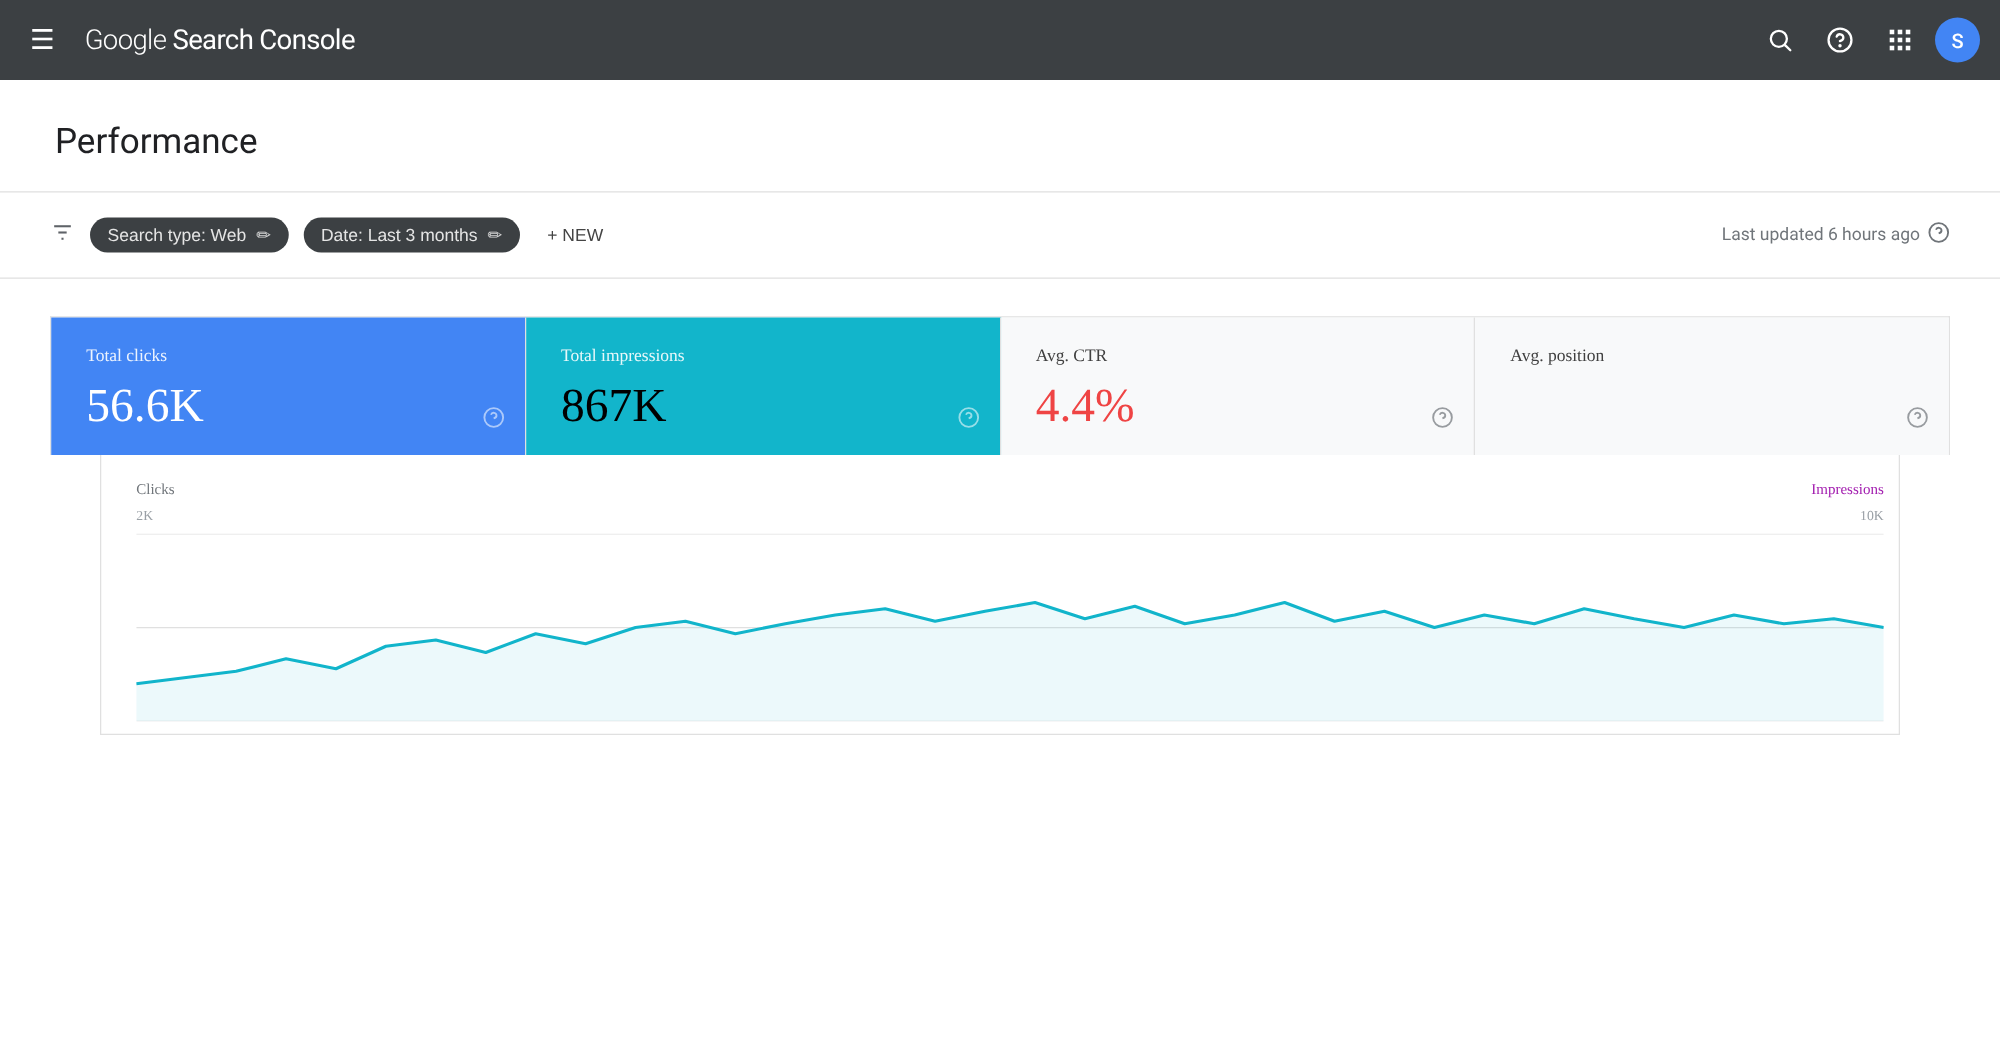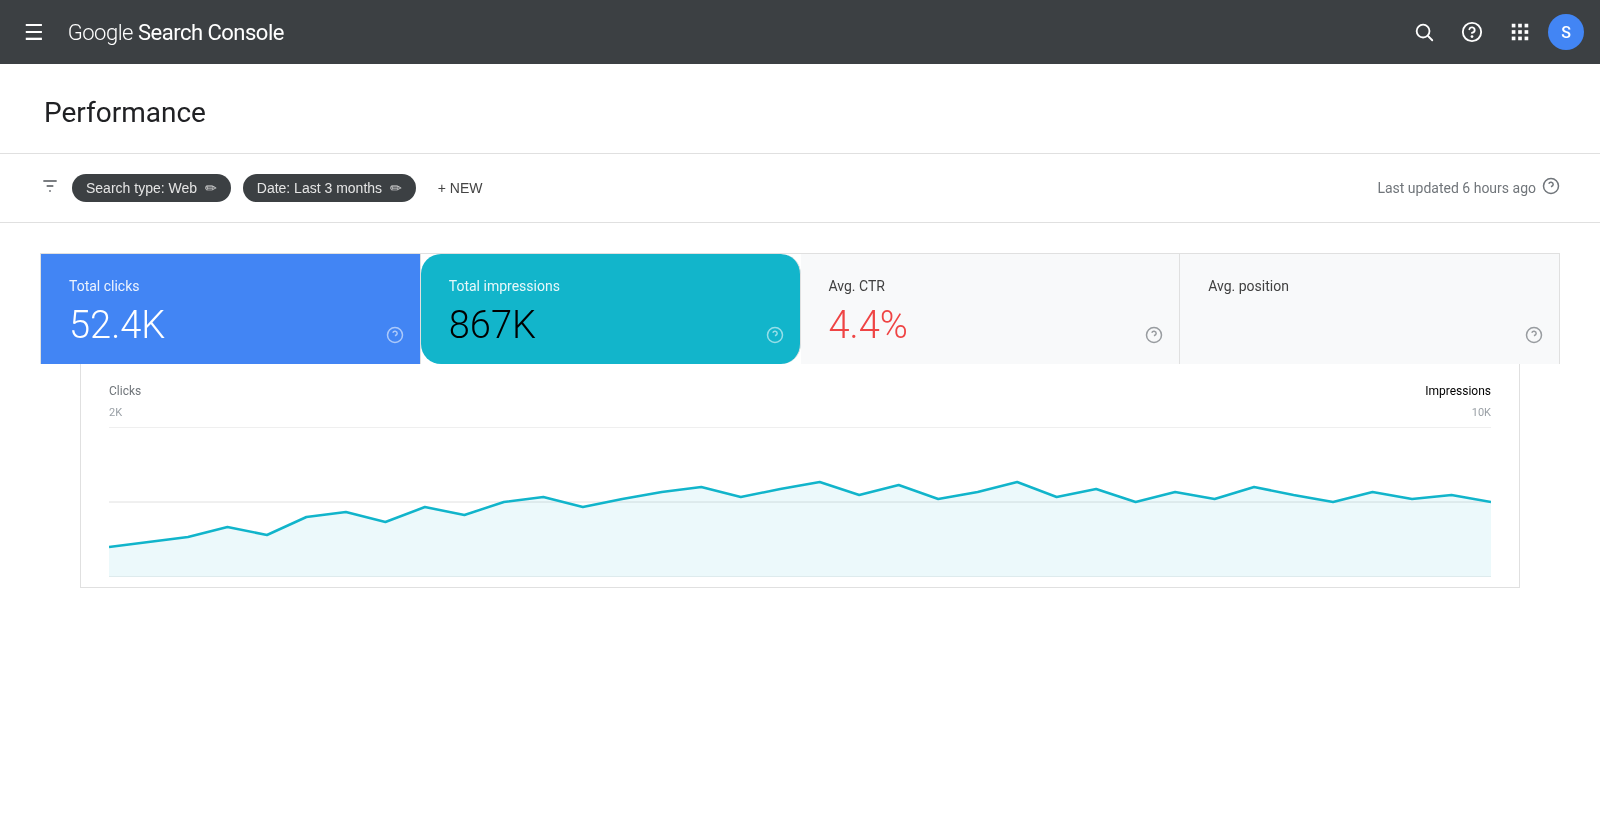--- a/index.html
+++ b/index.html
@@ -141,20 +141,21 @@
     .last-updated .help-icon {
       color: #70757a;
       font-size: 16px;
       cursor: pointer;
     }
 
     
     .metrics-section {
       margin: 12px 40px;
       margin-top: 30px;
+      font-family: Liberation Serif, serif;
     }
     .metrics-cards {
       display: flex;
       border: 1px solid #e0e0e0;
       border-bottom: none;
     }
     .metric-card {
       flex: 1;
       padding: 24px 28px 20px 28px;
       position: relative;
@@ -162,21 +163,20 @@
       border-right: 1px solid #e0e0e0;
     }
     .metric-card:last-child { border-right: none; }
     .metric-card.active-blue {
       background: #4285f4;
       color: #fff;
     }
     .metric-card.active-teal {
       background: #12b5cb;
       color: #fff;
-      border-radius: 20px;
     }
     .metric-card.inactive {
       background: #f8f9fa;
       color: #202124;
     }
     .metric-label {
       font-size: 14px;
       font-weight: 400;
       margin-bottom: 12px;
     }
@@ -201,36 +201,36 @@
     }
     .metric-card.active-blue .metric-help { color: rgba(255,255,255,0.8); }
     .metric-card.active-teal .metric-help { color: rgba(255,255,255,0.8); }
     .metric-card.inactive .metric-help { color: #70757a; }
 
     
     .chart-area {
       margin: 0 40px;
       border: 1px solid #e0e0e0;
       border-top: none;
-      padding: 20px 28px 10px 28px;
+      padding: 20px 12px 10px 28px;
       background: #fff;
       min-height: 200px;
     }
     .chart-labels-top {
       display: flex;
       justify-content: space-between;
       margin-bottom: 8px;
     }
     .chart-label-left {
       font-size: 12px;
       color: #70757a;
     }
     .chart-label-right {
       font-size: 12px;
-      color: #000000;
+      color: #a21caf;
     }
     .chart-grid-label {
       font-size: 11px;
       color: #9aa0a6;
       margin-bottom: 4px;
     }
     .chart-container {
       position: relative;
       height: 150px;
       margin-top: 4px;
@@ -322,21 +322,21 @@
         </svg>
       </span>
     </div>
   </div>
 
   <div class="metrics-section">
     <div class="metrics-cards">
 
       <div class="metric-card active-blue">
         <div class="metric-label">Total clicks</div>
-        <div class="metric-value">52.4K</div>
+        <div class="metric-value">56.6K</div>
         <span class="metric-help">
           <svg width="18" height="18" viewBox="0 0 24 24" fill="none" stroke="rgba(255,255,255,0.8)" stroke-width="2">
             <circle cx="12" cy="12" r="10"></circle>
             <path d="M9.09 9a3 3 0 0 1 5.83 1c0 2-3 3-3 3"></path>
             <line x1="12" y1="17" x2="12.01" y2="17" stroke-width="3"></line>
           </svg>
         </span>
       </div>
 
       <div class="metric-card active-teal">

